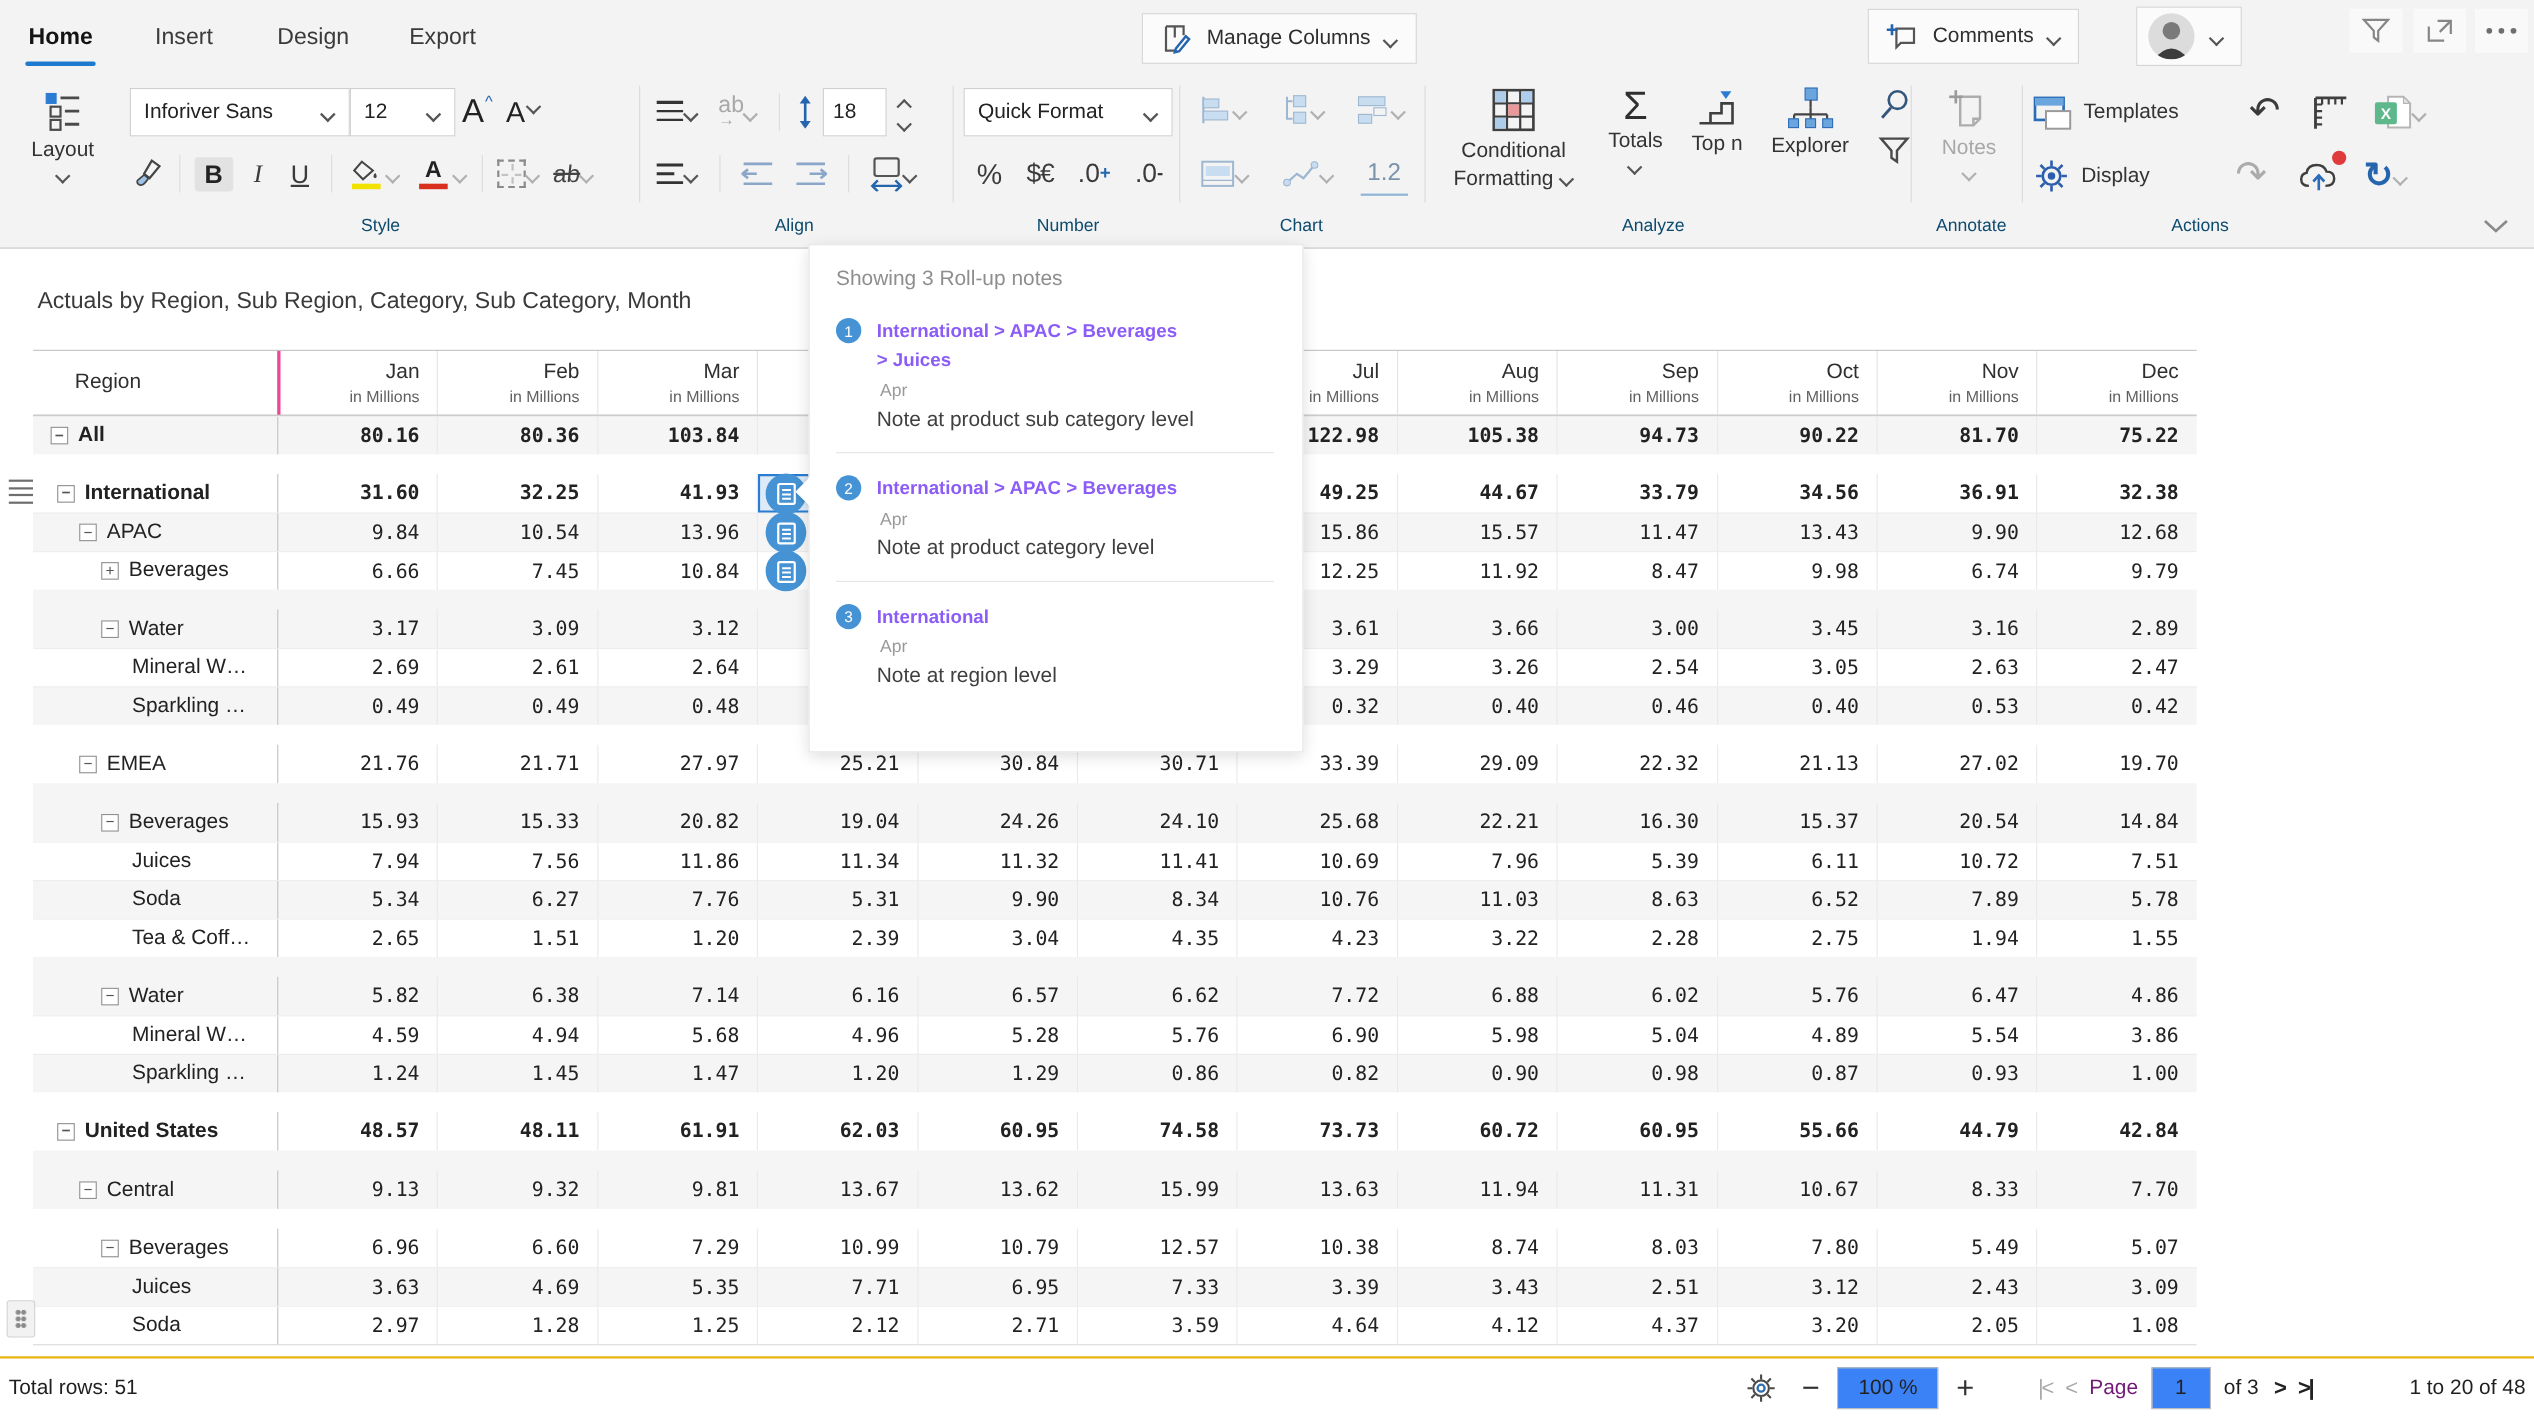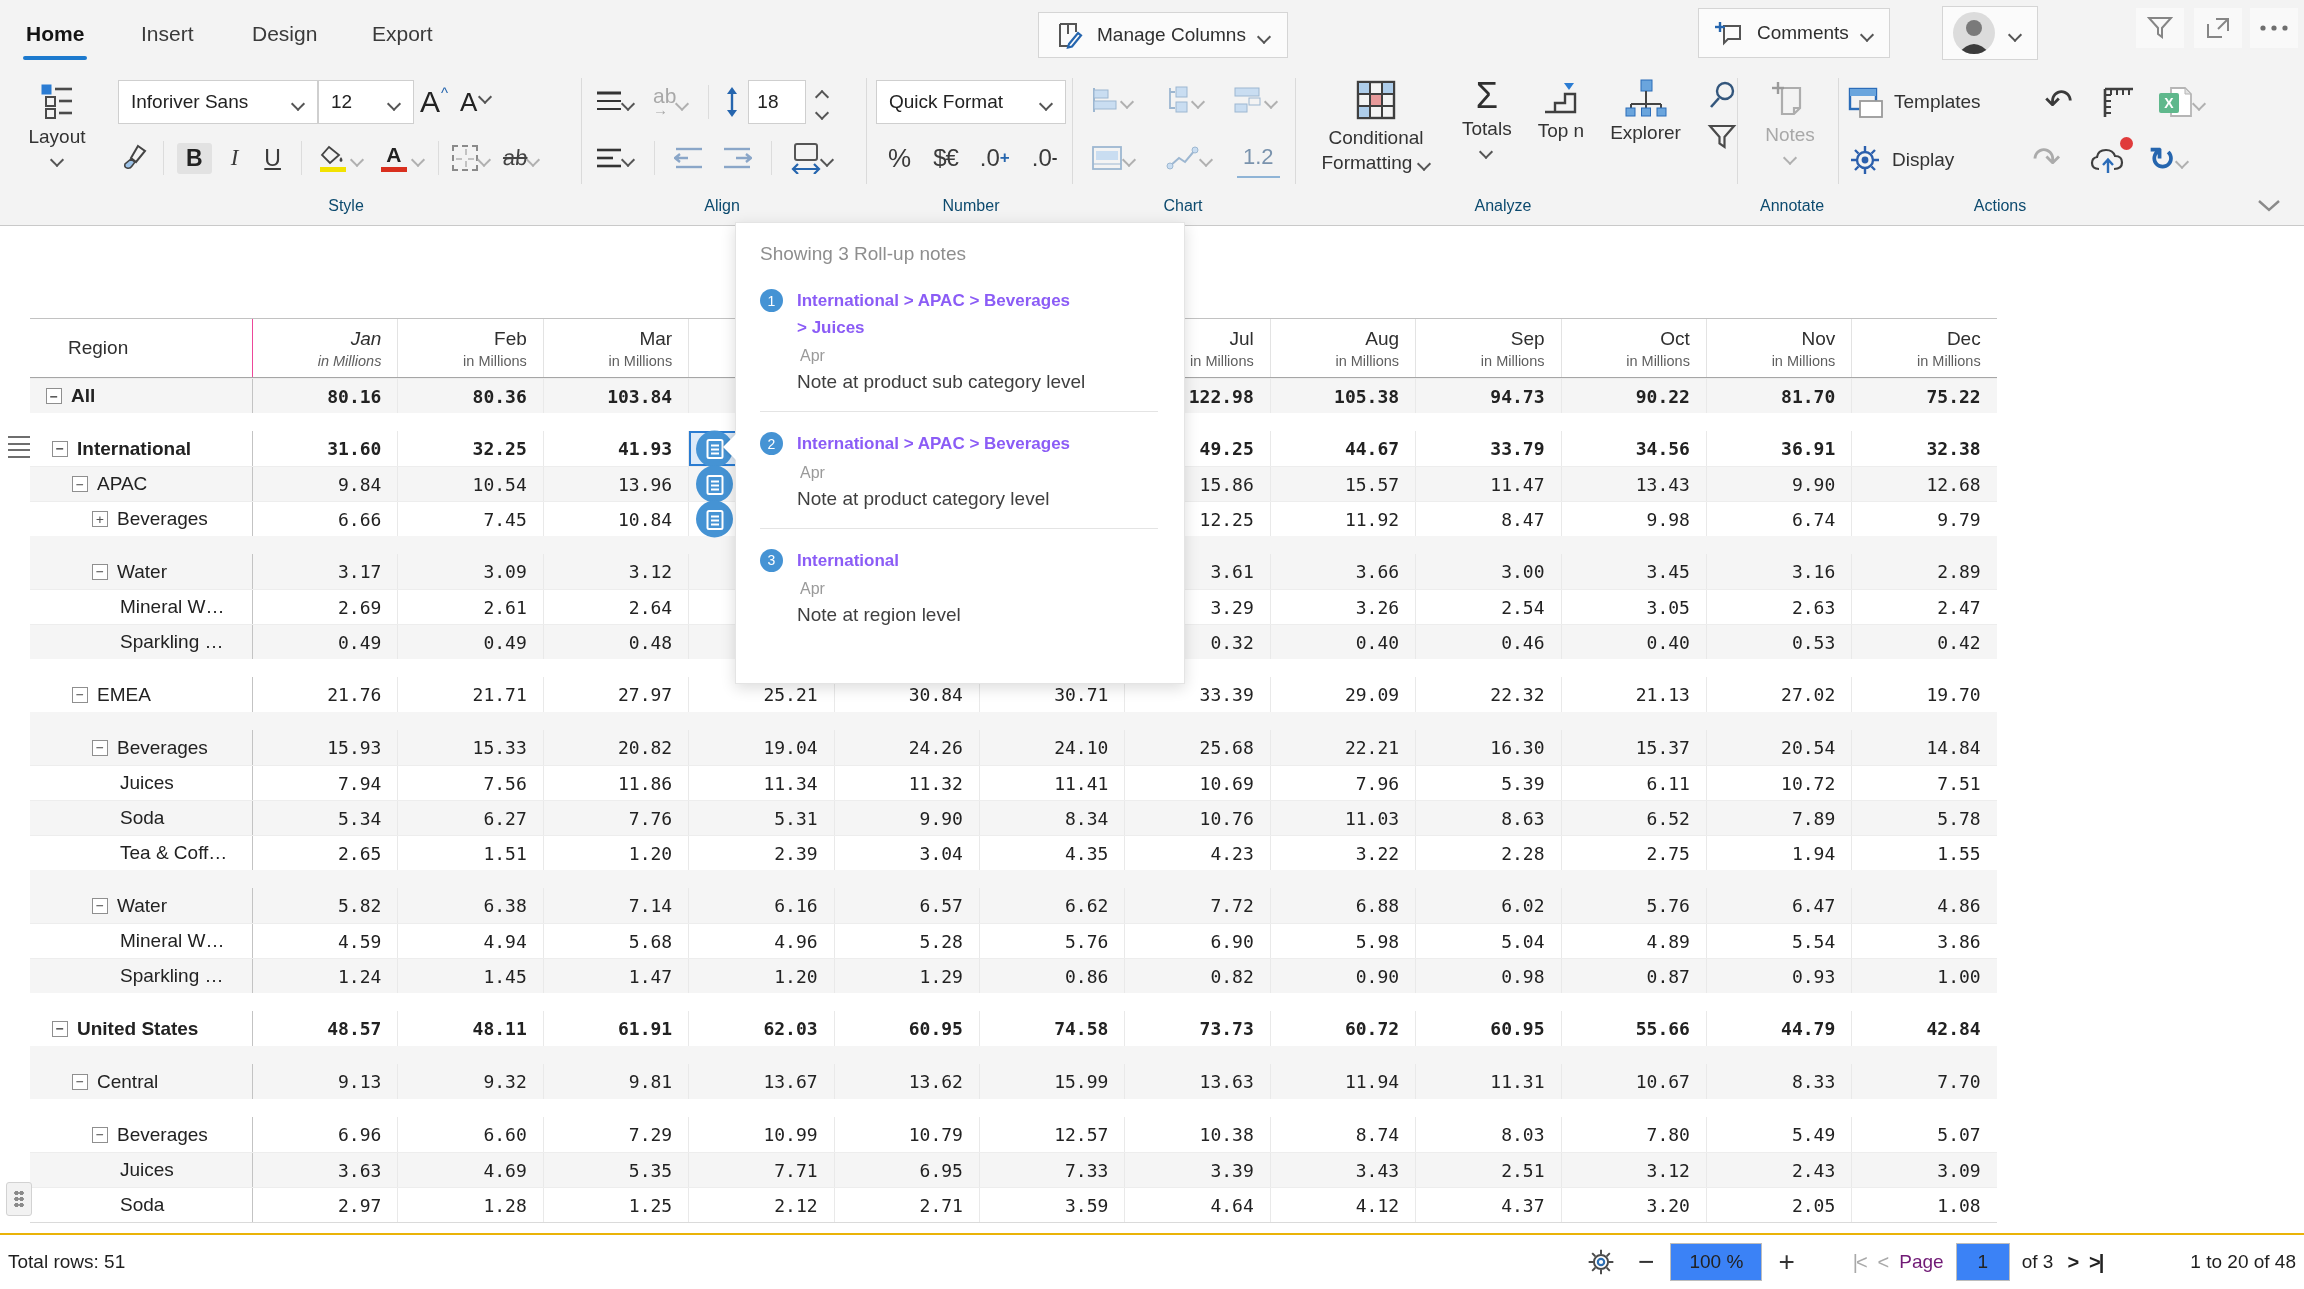--- a/index.html
+++ b/index.html
@@ -42,21 +42,21 @@
 
   
   .canvas { position:absolute; left:0; top:227px; width:2304px; height:1006px; background:#fff; }
   .tbl-title { position:absolute; left:34px; top:35px; font-size:21px; color:#3a3a3a; }
 
   .tbl { position:absolute; left:30px; top:91px; width:1967px; border-bottom:1px solid #dadada;text-align:right; }
   .trow, .thead { display:grid; grid-template-columns:222px repeat(12,145.4px); }
   .thead { height:60px; border-top:1px solid #c2c2c2; border-bottom:1px solid #a6a6a6; background:#fff; }
   .thc { display:flex; flex-direction:column; justify-content:center; align-items:flex-end; padding-right:16px; border-left:1px solid #e3e3e3; }
   .thc:first-child { align-items:flex-start; padding-left:38px; border-left:none; }
-  .thc:nth-child(2) { border-left:1px solid #ec4899;font-style:italic; }
+  .thc:nth-child(2) { border-left:3px solid #ec4899; }
   .thc .m { font-size:19px; color:#2f2f2f; }
   .thc .u { font-size:14.5px; color:#5f5f5f; margin-top:3px; }
 
   .trow { height:35px; border-top:1px solid #ededed; }
   .trow.shade { background:#f5f5f5; }
   .trow.pad { height:53px; padding-top:18px; border-top:none; }
   .trow:first-child { border-top:none; }
   .cell { display:flex; align-items:center; justify-content:flex-end; padding-right:16px; border-left:1px solid #e9e9e9; font-family:"DejaVu Sans Mono",monospace; font-size:18px; color:#222; position:relative; }
   .cell:nth-child(2) { border-left:1px solid #c3c3c3; }
   .rowhead { display:flex; align-items:center; justify-content:flex-start; border-left:none; padding-right:0; font-family:"Liberation Sans",sans-serif; font-size:19px; color:#222; }
@@ -506,20 +506,21 @@
   <div class="grp-label" style="left:2000px">Actions</div>
 
   <div style="position:absolute; left:2256px; top:198px;">
     <svg width="26" height="16" viewBox="0 0 26 16">
         <path d="M3 3 l10 9 10 -9" fill="none" stroke="#8a8a8a" stroke-width="2.4"></path>
       </svg>
   </div>
 </div>
 
 <div class="canvas">
+  <div class="tbl-title">Actuals by Region, Sub Region, Category, Sub Category, Month</div>
 
   <div class="tbl" id="tableEl">
       <div class="thead">
         <div class="thc">
           <span class="m">Region</span>
         </div>
         <div class="thc">
           <span class="m">Jan</span>
           <span class="u">in Millions</span>
         </div>

